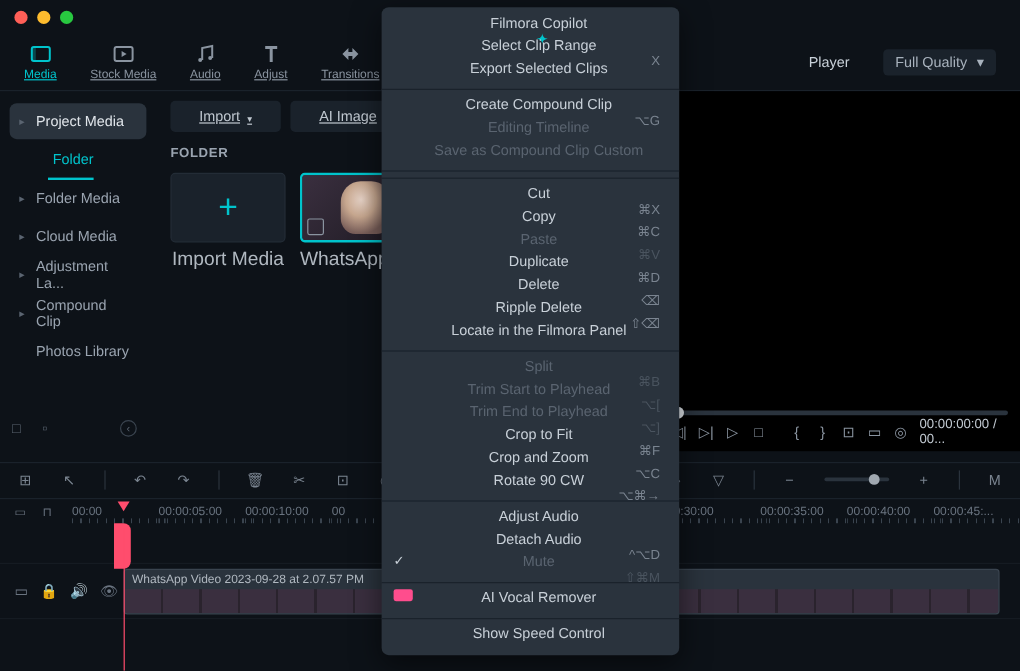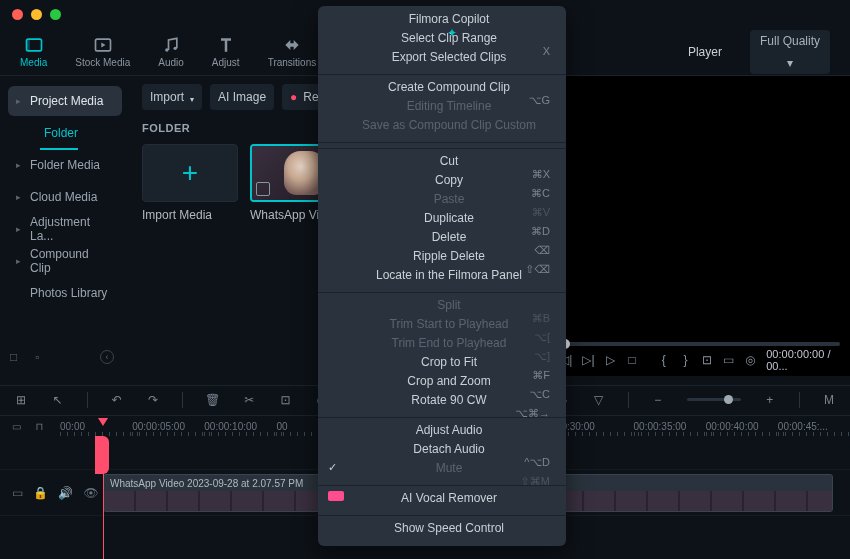--- a/index.html
+++ b/index.html
@@ -10,49 +10,49 @@
 .tl { width: 11px; height: 11px; border-radius: 50%; }
 .tl-red { background: #ff5f57; }
 .tl-yellow { background: #febc2e; }
 .tl-green { background: #28c840; }
 .title-center { position: absolute; left: 50%; transform: translateX(-50%); color: #d0d5dc; font-size: 12px; }
 
 .toolbar-top { height: 48px; display: flex; align-items: center; padding: 0 20px; gap: 28px; border-bottom: 1px solid #1a222b; }
 .tool-tab { display: flex; flex-direction: column; align-items: center; gap: 2px; color: #8a94a0; cursor: pointer; }
 .tool-tab.active { color: #00c4cc; }
 .tool-tab svg { width: 20px; height: 20px; }
-.tool-tab span { font-size: 10px; }
+.tool-tab span { font-size: 10px; text-decoration: underline; }
 .spacer { flex: 1; }
 .player-label { color: #c8d0d8; font-size: 12px; }
-.quality-select { display: flex; align-items: center; gap: 8px; color: #a8b2bd; font-size: 12px; background: #1a222b; padding: 4px 10px; border-radius: 4px; cursor: pointer; flex-direction: column; }
+.quality-select { display: flex; align-items: center; gap: 8px; color: #a8b2bd; font-size: 12px; background: #1a222b; padding: 4px 10px; border-radius: 4px; cursor: pointer; }
 
 .main-row { display: flex; height: 300px; }
 .sidebar { width: 130px; padding: 8px 0; }
 .side-item { height: 30px; display: flex; align-items: center; padding: 0 10px 0 22px; font-size: 12px; color: #9aa4b0; cursor: pointer; position: relative; }
 .side-item.pill { margin: 2px 8px; border-radius: 6px; }
 .side-item.active-pill { background: #2a333d; color: #e0e5ea; font-weight: 500; }
 .side-item.folder-active { color: #00c4cc; font-weight: 500; }
 .side-item.folder-active::after { content:''; position:absolute; bottom:-2px; left:40px; width:38px; height:2px; background:#00c4cc; }
 .side-item .chev { position: absolute; left: 8px; color: #5a6470; font-size: 9px; }
 
 .content-area { flex: 1; padding: 8px 12px; display: flex; flex-direction: column; }
 .content-toolbar { display: flex; gap: 8px; margin-bottom: 12px; }
-.ct-btn { background: #1a222b; color: #c0c8d0; padding: 6px 8px; border-radius: 4px; font-size: 12px; display: flex; align-items: flex-end; gap: 6px; cursor: pointer; }
+.ct-btn { background: #1a222b; color: #c0c8d0; padding: 6px 24px; border-radius: 4px; font-size: 12px; display: flex; align-items: flex-end; gap: 6px; cursor: pointer; text-decoration: underline; }
 .ct-btn .chev-d { font-size: 8px; }
 .folder-label { font-size: 11px; color: #9aa4b0; font-weight: 600; margin-bottom: 10px; letter-spacing: 0.5px; }
 .media-grid { display: flex; gap: 12px; }
 .media-tile { width: 96px; display: flex; flex-direction: column; align-items: center; gap: 6px; }
 .media-thumb { width: 96px; height: 58px; border-radius: 4px; background: #1a222b; display: flex; align-items: center; justify-content: center; border: 1px solid #232c36; position: relative; }
 .media-thumb.selected { border: 2px solid #00c4cc; }
 .media-thumb .plus { color: #00c4cc; font-size: 28px; font-weight: 300; }
 .media-thumb .vid-img { width: 100%; height: 100%; background: linear-gradient(135deg, #3a2f3f 0%, #1e1a22 100%); border-radius: 2px; position: relative; overflow: hidden; }
 .media-thumb .vid-img::after { content:''; position:absolute; left:35%; top:10%; width:45%; height:80%; background: radial-gradient(ellipse at 40% 35%, #e8d4c8 0%, #c8a890 35%, #7a5f5a 70%); border-radius: 40% 40% 30% 30%; }
 .media-thumb .film-icon { position:absolute; left:4px; bottom:4px; width:14px; height:14px; border:1px solid #8a94a0; border-radius:2px; }
 .media-thumb .dur { position:absolute; right:4px; top:4px; font-size:9px; color:#00c4cc; }
-.media-label { font-size: 12px; color: #b0b8c0; white-space: nowrap; overflow: hidden; text-overflow: ellipsis; width: 100%; }
+.media-label { font-size: 16px; color: #b0b8c0; text-align: center; white-space: nowrap; overflow: hidden; text-overflow: ellipsis; width: 100%; }
 
 .preview-panel { width: 300px; background: #000; position: relative; }
 .timeline-scrub { position: absolute; bottom: 30px; left: 10px; right: 10px; height: 4px; background: #2a333d; border-radius: 2px; }
 .timeline-scrub .handle { position:absolute; left:0; top:-3px; width:10px; height:10px; background:#e0e5ea; border-radius:50%; }
 .preview-controls { position:absolute; bottom:4px; left:10px; right:10px; display:flex; align-items:center; gap:10px; color:#8a94a0; }
 .pc-icon { width:14px; height:14px; display:flex; align-items:center; justify-content:center; cursor:pointer; }
 .time-disp { margin-left:auto; font-size:11px; color:#c0c8d0; }
 
 .side-bottom { position:absolute; left:10px; top:350px; display:flex; gap:18px; color:#5a6470; }
 .side-bottom-r { position:absolute; left:100px; top:350px; color:#5a6470; width:14px; height:14px; border:1px solid #3a444f; border-radius:50%; display:flex; align-items:center; justify-content:center; font-size:9px; }

